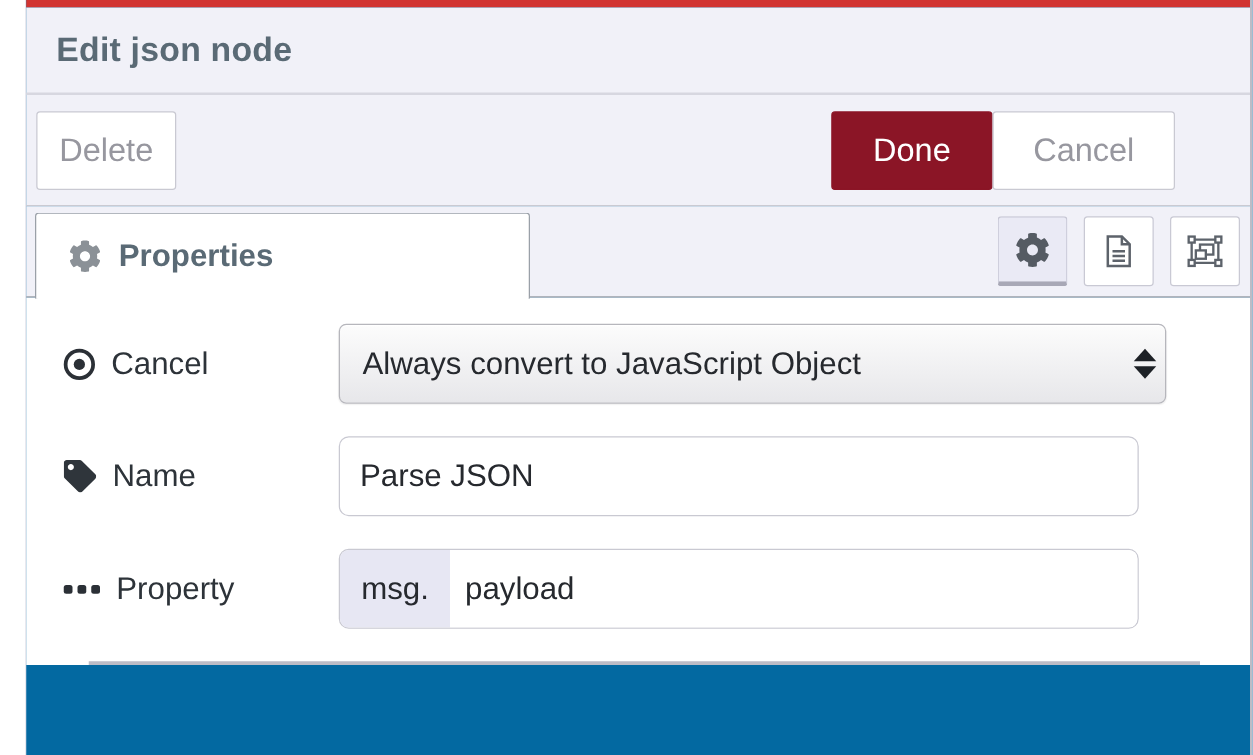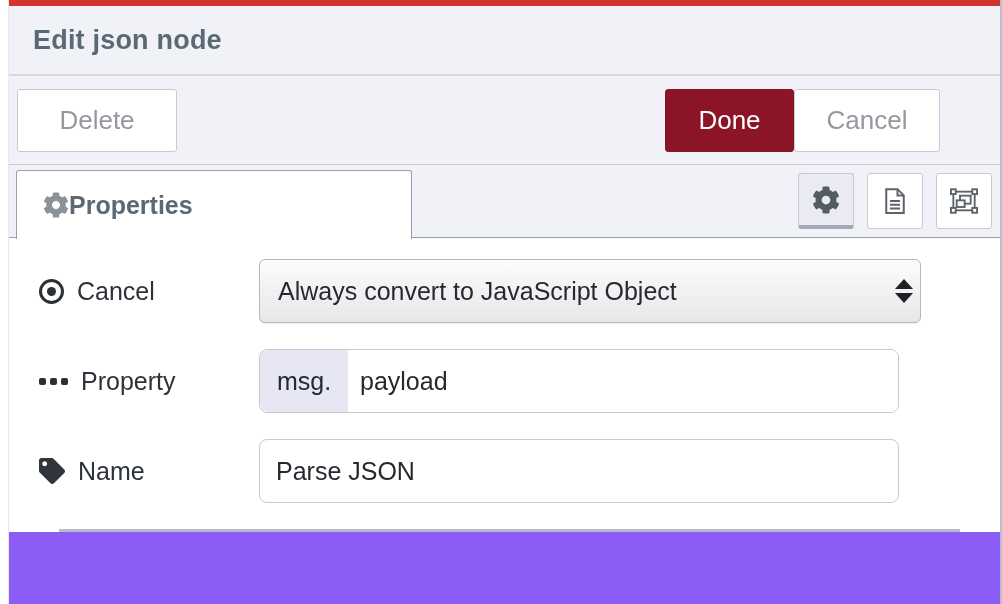--- a/index.html
+++ b/index.html
@@ -1,43 +1,43 @@
 <!DOCTYPE html>
 <html><head>
 <meta charset="utf-8">
 <style>
   * { margin:0; padding:0; box-sizing:border-box; }
   html,body { width:1002px; height:604px; background:#ffffff;
               font-family:"Liberation Sans", sans-serif; overflow:hidden; }
 
-  .tray { position:relative; margin-left:8px; height:604px;
-          border-left:1px solid #e8e8ef; border-right:2px solid #bcbcc6; background:#8b5cf6; }
+  .tray { position:relative; margin-left:20px; height:604px;
+          border-left:1px solid #e8e8ef; border-right:2px solid #bcbcc6; background:#0369a1; }
 
   .red-bar { height:6px; background:#d23431; }
 
   .header { height:70px; background:#f1f1f8; border-bottom:2px solid #d7d7e0;
             display:flex; align-items:center; padding-left:24px; }
   .title  { font-size:27px; font-weight:bold; color:#5a6a75; letter-spacing:.2px; }
 
   .button-bar { height:89px; background:#f1f1f8; border-bottom:1px solid #cacad2;
                 display:flex; align-items:center; padding:0 27px 0 8px; }
   .btn { height:63px; font-size:26px; border-radius:3px; cursor:pointer;
          font-family:"Liberation Sans", sans-serif; }
   .btn.secondary { background:#ffffff; border:1px solid #c9c9d2; color:#97979f; }
-  .btn.delete { width:160px;text-align:center; }
+  .btn.delete { width:112px;text-align:center; }
   .btn.cancel { width:146px; margin-right:33px; }
   .btn.primary { width:129px; background:#8B1526; border:1px solid #8B1526; color:#ffffff; }
   .spacer { flex:1; }
 
   .tab-row { position:relative; height:73px; background:#f1f1f8;
              border-bottom:1px solid #9aa0a8; }
   .tab { position:absolute; left:7px; top:5px; width:396px; height:69px; z-index:2;
          background:#ffffff; border:1px solid #9aa0a8; border-bottom:none;
          border-radius:3px 3px 0 0; display:flex; align-items:center;
-         padding-left:26px; cursor:pointer; }
+         padding-left:26px; gap:14px; cursor:pointer; }
   .tab-label { font-size:25px; font-weight:bold; color:#5a6a75; }
 
   .tab-tools { position:absolute; right:8px; top:8px; display:flex; gap:13px; }
   .tool-btn { width:56px; height:56px; background:#ffffff; border:1px solid #c9c9d4;
               border-radius:3px; display:flex; align-items:center; justify-content:center;
               cursor:pointer; }
   .tool-btn.active { background:#eaeaf5; border-color:#c6c6d4;
                      border-bottom:4px solid #a8a8b6; }
 
   .form { background:#ffffff; padding:21px 0 0 30px; }
@@ -160,41 +160,41 @@
         <span class="select-value">Always convert to JavaScript Object</span>
         <span class="select-arrows">
           <i class="up"></i>
             <i class="down"></i>
         </span>
       </div>
     </div>
 
     <div class="form-row">
       <div class="form-label">
+        <span class="icon">
+          <svg width="26" height="26" viewBox="0 0 512 512" fill="#2f353b">
+              <path d="M0 252.118V48C0 21.49 21.49 0 48 0h204.118a48 48 0 0 1 33.941 14.059l211.882 211.882c18.745 18.745 18.745 49.137 0 67.882L293.823 497.941c-18.745 18.745-49.137 18.745-67.882 0L14.059 286.059A48 48 0 0 1 0 252.118zM112 64c-26.51 0-48 21.49-48 48s21.49 48 48 48 48-21.49 48-48-21.49-48-48-48z"></path>
+            </svg>
+        </span>
+        <span>Name</span>
+      </div>
+      <input class="name-input" type="text" value="Parse JSON" style="">
+    </div>
+
+    <div class="form-row">
+      <div class="form-label">
         <span class="icon ellipsis">
             <i></i>
             <i></i>
             <i></i>
           </span>
         <span>Property</span>
       </div>
       <div class="typed-input">
         <button class="prefix">msg.</button>
         <input class="text-input" type="text" value="payload" style="">
       </div>
     </div>
 
-    <div class="form-row">
-      <div class="form-label">
-        <span class="icon">
-          <svg width="26" height="26" viewBox="0 0 512 512" fill="#2f353b">
-              <path d="M0 252.118V48C0 21.49 21.49 0 48 0h204.118a48 48 0 0 1 33.941 14.059l211.882 211.882c18.745 18.745 18.745 49.137 0 67.882L293.823 497.941c-18.745 18.745-49.137 18.745-67.882 0L14.059 286.059A48 48 0 0 1 0 252.118zM112 64c-26.51 0-48 21.49-48 48s21.49 48 48 48 48-21.49 48-48-21.49-48-48-48z"></path>
-            </svg>
-        </span>
-        <span>Name</span>
-      </div>
-      <input class="name-input" type="text" value="Parse JSON" style="">
-    </div>
-
     <div class="divider"></div>
   </div>
 
 </div>
 
 </body></html>

